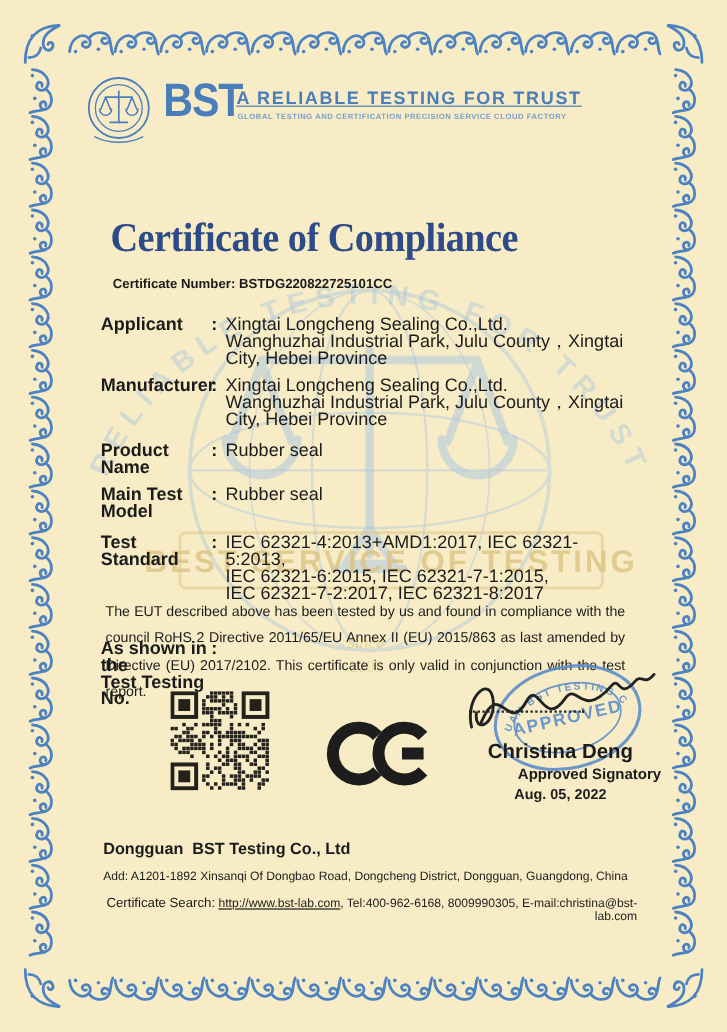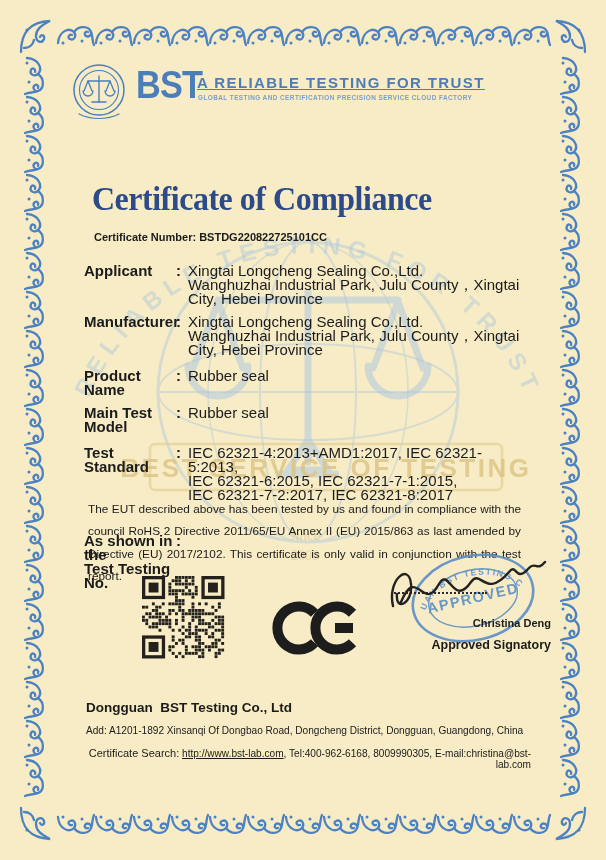--- a/index.html
+++ b/index.html
@@ -40,21 +40,21 @@
   .statement{position:absolute;left:88px;top:498px;width:433px;margin:0;font-size:11.8px;
              line-height:22.4px;text-align:justify;}
 
   
   .qr{position:absolute;left:142px;top:576px;}
   .ce{position:absolute;left:271px;top:599px;}
   .sigblock{position:absolute;left:383px;top:544px;width:168px;height:135px;}
   .stamp{position:absolute;left:12px;top:2px;opacity:.9;}
   .sigline{position:absolute;left:8px;top:48px;width:96px;border-bottom:2.5px dotted #2a2a2a;}
   .sigpath{position:absolute;left:-4px;top:-2px;}
-  .signame{position:absolute;left:0;top:73px;width:168px;text-align:right;font-size:11px;font-weight:bold;}
+  .signame{position:absolute;left:0;top:73px;width:168px;text-align:center;font-size:17px;font-weight:bold;}
   .sigrole{position:absolute;left:0;top:94px;width:168px;text-align:right;font-size:12.5px;font-weight:bold;}
   .sigdate{position:absolute;left:0;top:111px;width:168px;text-align:center;font-size:12px;font-weight:bold;}
 
   
   .footer{position:absolute;left:86px;top:700px;width:445px;}
   .f-company{font-size:13.5px;font-weight:bold;white-space:pre-wrap;margin-bottom:10px;}
   .f-address{font-size:10.1px;margin-bottom:11px;}
   .f-search{font-size:10.1px;text-align:right;}
   .f-search .slabel{font-size:11px;}
   .f-search a{color:#1b1b1b;text-decoration:underline;}
@@ -496,20 +496,21 @@
           </text>
           <text x="78" y="57" text-anchor="middle" font-family="Liberation Sans,sans-serif" font-size="14.5" font-weight="bold" letter-spacing="1.5" fill="#5b8ec9">APPROVED</text>
         </g>
       </svg>
       <div class="sigline"></div>
       <svg class="sigpath" width="172" height="100" viewBox="0 0 172 100">
         <path d="M14,64 C8,38 30,20 32,42 C34,62 16,70 18,52 M22,60 C38,22 44,72 60,42 C70,24 74,66 92,40 C102,26 106,58 130,30 C138,20 136,42 150,26 C156,19 158,30 166,20" fill="none" stroke="#222" stroke-width="2.4" stroke-linecap="round"></path>
       </svg>
       <div class="signame">Christina Deng</div>
       <div class="sigrole">Approved Signatory</div>
+      <div class="sigdate">Aug. 05, 2022</div>
     </div>
 
     <div class="footer">
       <div class="f-company">Dongguan  BST Testing Co., Ltd</div>
       <div class="f-address">Add: A1201-1892 Xinsanqi Of Dongbao Road, Dongcheng District, Dongguan, Guangdong, China</div>
       <div class="f-search">
         <span class="slabel">Certificate Search:</span>
         <a href="#">http://www.bst-lab.com</a><span>,  Tel:400-962-6168, 8009990305, E-mail:christina@bst-lab.com</span>
       </div>
     </div>

